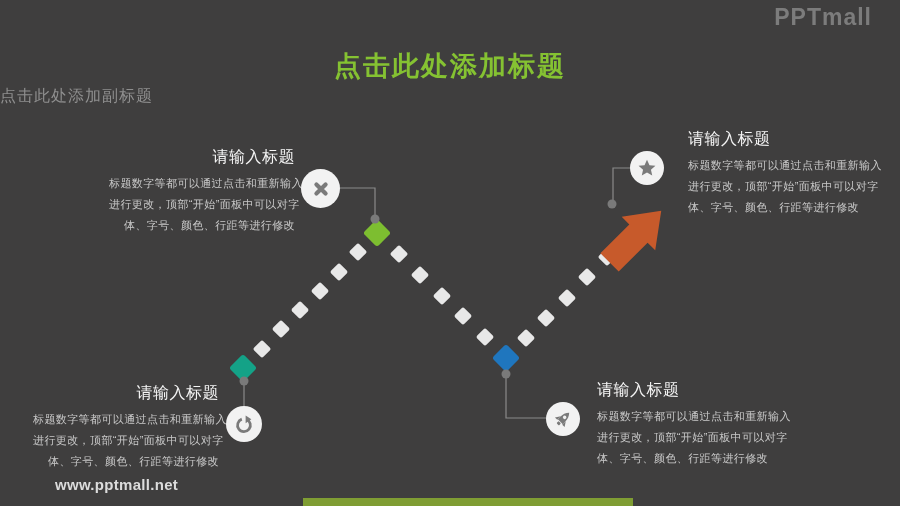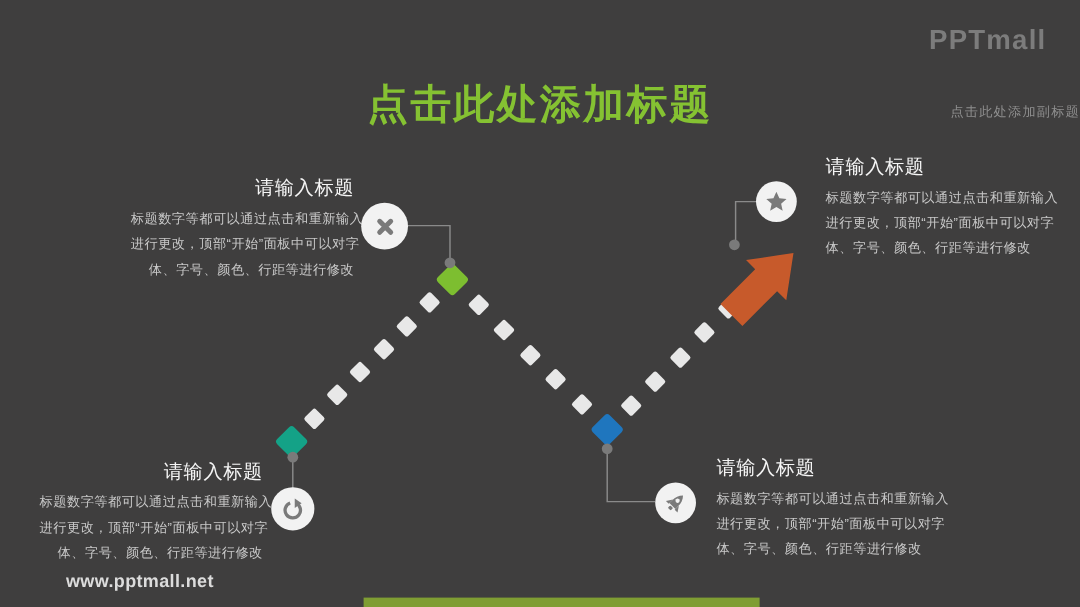--- a/index.html
+++ b/index.html
@@ -11,28 +11,28 @@
     --footer-white:#DCDCDC;
   }
   html,body{margin:0;padding:0;background:#2a2a2a;}
   .slide{
     position:relative; width:900px; height:506px; overflow:hidden;
     background:var(--background);
     font-family:"Liberation Sans","DejaVu Sans",sans-serif;
   }
   .title{
     position:absolute; top:48px; left:0; right:0; text-align:center;
-    color:var(--title-green); font-size:34px; font-weight:bold; letter-spacing:2px;margin-top:16px;
+    color:var(--title-green); font-size:27px; font-weight:bold; letter-spacing:2px;
   }
   .subtitle{
-    position:absolute; top:86px; left:0; right:0; text-align:right;
-    color:var(--subtitle-gray); font-size:11px; letter-spacing:1px;
+    position:absolute; top:86px; left:0; right:0; text-align:left;
+    color:var(--subtitle-gray); font-size:16px; letter-spacing:1px;
   }
   .logo{
-    position:absolute; top:20px; right:28px;
+    position:absolute; top:4px; right:28px;
     color:var(--logo-gray); font-size:23px; font-weight:bold; letter-spacing:1px;
   }
   .footer-url{
     position:absolute; left:55px; top:476px;
     color:var(--footer-white); font-size:15px; font-weight:bold; letter-spacing:0.3px;
   }
   .bottom-bar{
     position:absolute; left:303px; top:498px; width:330px; height:8px;
     background:var(--bottom-bar-green);
   }

